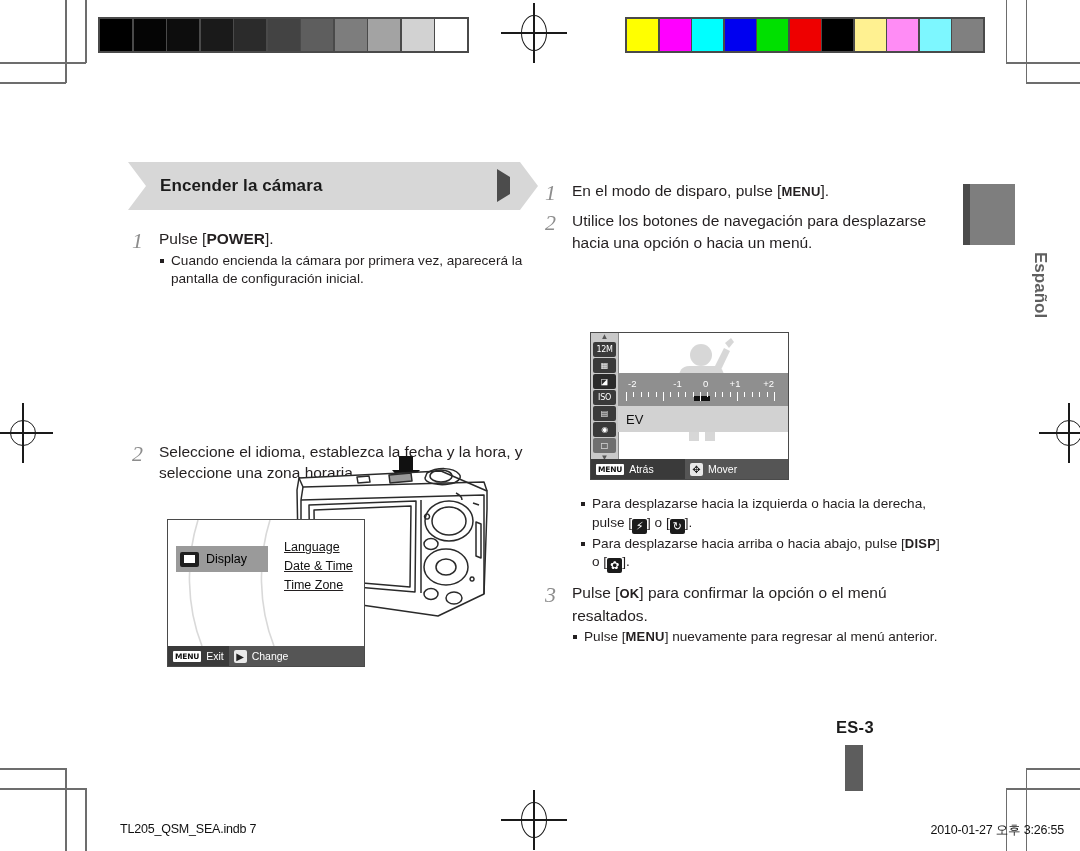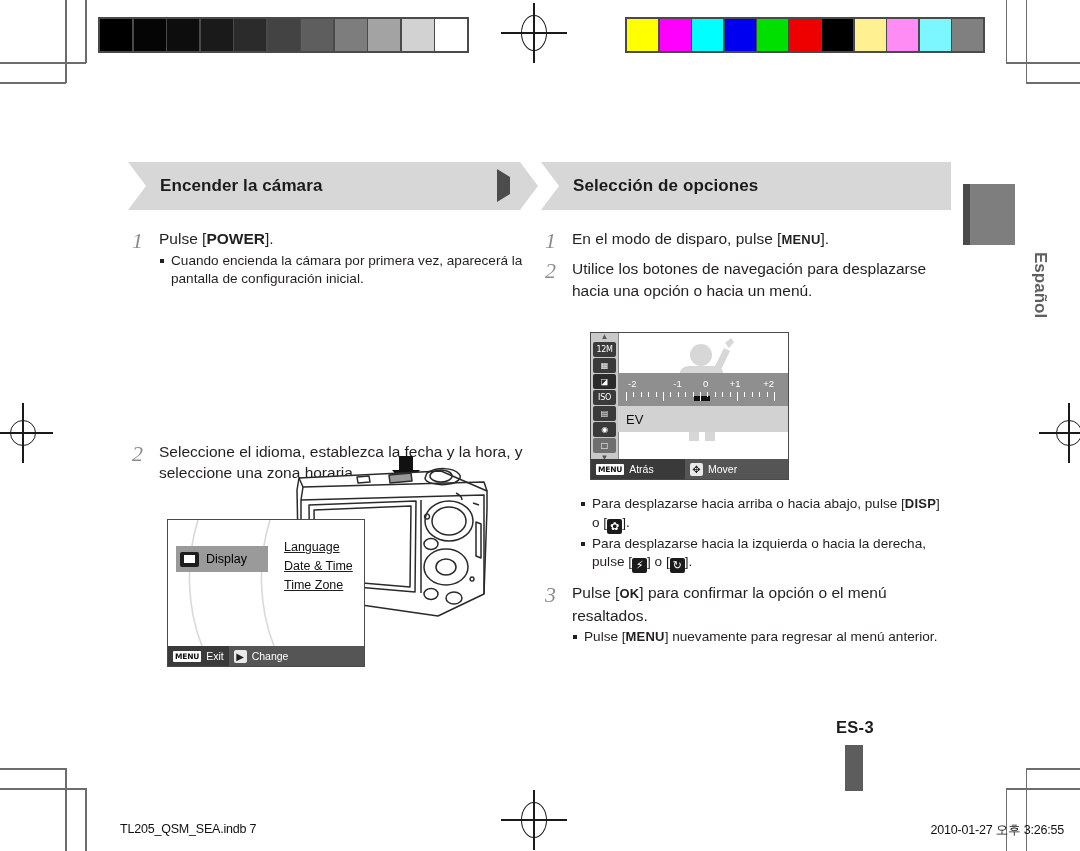--- a/index.html
+++ b/index.html
@@ -361,24 +361,20 @@
       </div>
       <div class="seg right">
         <span class="dpad">▶</span>
         <span>Change</span>
       </div>
     </div>
   </div>
 
   <div class="col col-right">
 
-    <div class="banner">
-      <h2>Selección de opciones</h2>
-      <span class="glyph"><span class="sq"></span></span>
-    </div>
 
     <div class="step" style="margin-top:18px;">
       <div class="num">1</div>
       <div class="body">
         <span>En el modo de disparo, pulse [</span><span class="kbdsm">MENU</span><span>].</span>
       </div>
     </div>
 
     <div class="step" style="margin-top:4px;">
       <div class="num">2</div>
@@ -456,24 +452,24 @@
       </div>
       <div class="seg right">
         <span class="dpad">✥</span>
         <span>Mover</span>
       </div>
     </div>
   </div>
 
   <ul class="bullets" style="position:absolute;left:580px;top:492px;width:368px;">
     <li>
-      <span>Para desplazarse hacia arriba o hacia abajo, pulse [</span><span class="kbdsm">DISP</span><span>] o [</span><span class="chip">✿</span><span>].</span>
+      <span>Para desplazarse hacia la izquierda o hacia la derecha, pulse [</span><span class="chip">⚡</span><span>] o [</span><span class="chip">↻</span><span>].</span>
     </li>
     <li>
-      <span>Para desplazarse hacia la izquierda o hacia la derecha, pulse [</span><span class="chip">⚡</span><span>] o [</span><span class="chip">↻</span><span>].</span>
+      <span>Para desplazarse hacia arriba o hacia abajo, pulse [</span><span class="kbdsm">DISP</span><span>] o [</span><span class="chip">✿</span><span>].</span>
     </li>
   </ul>
 
   <div class="step" style="position:absolute;left:541px;top:574px;width:400px;">
     <div class="num">3</div>
     <div class="body">
       <span>Pulse [</span><span class="kbdsm">OK</span><span>] para confirmar la opción o el menú resaltados.</span>
       <ul class="bullets">
         <li>
           <span>Pulse [</span><span class="kbdsm">MENU</span><span>] nuevamente para regresar al menú anterior.</span>

